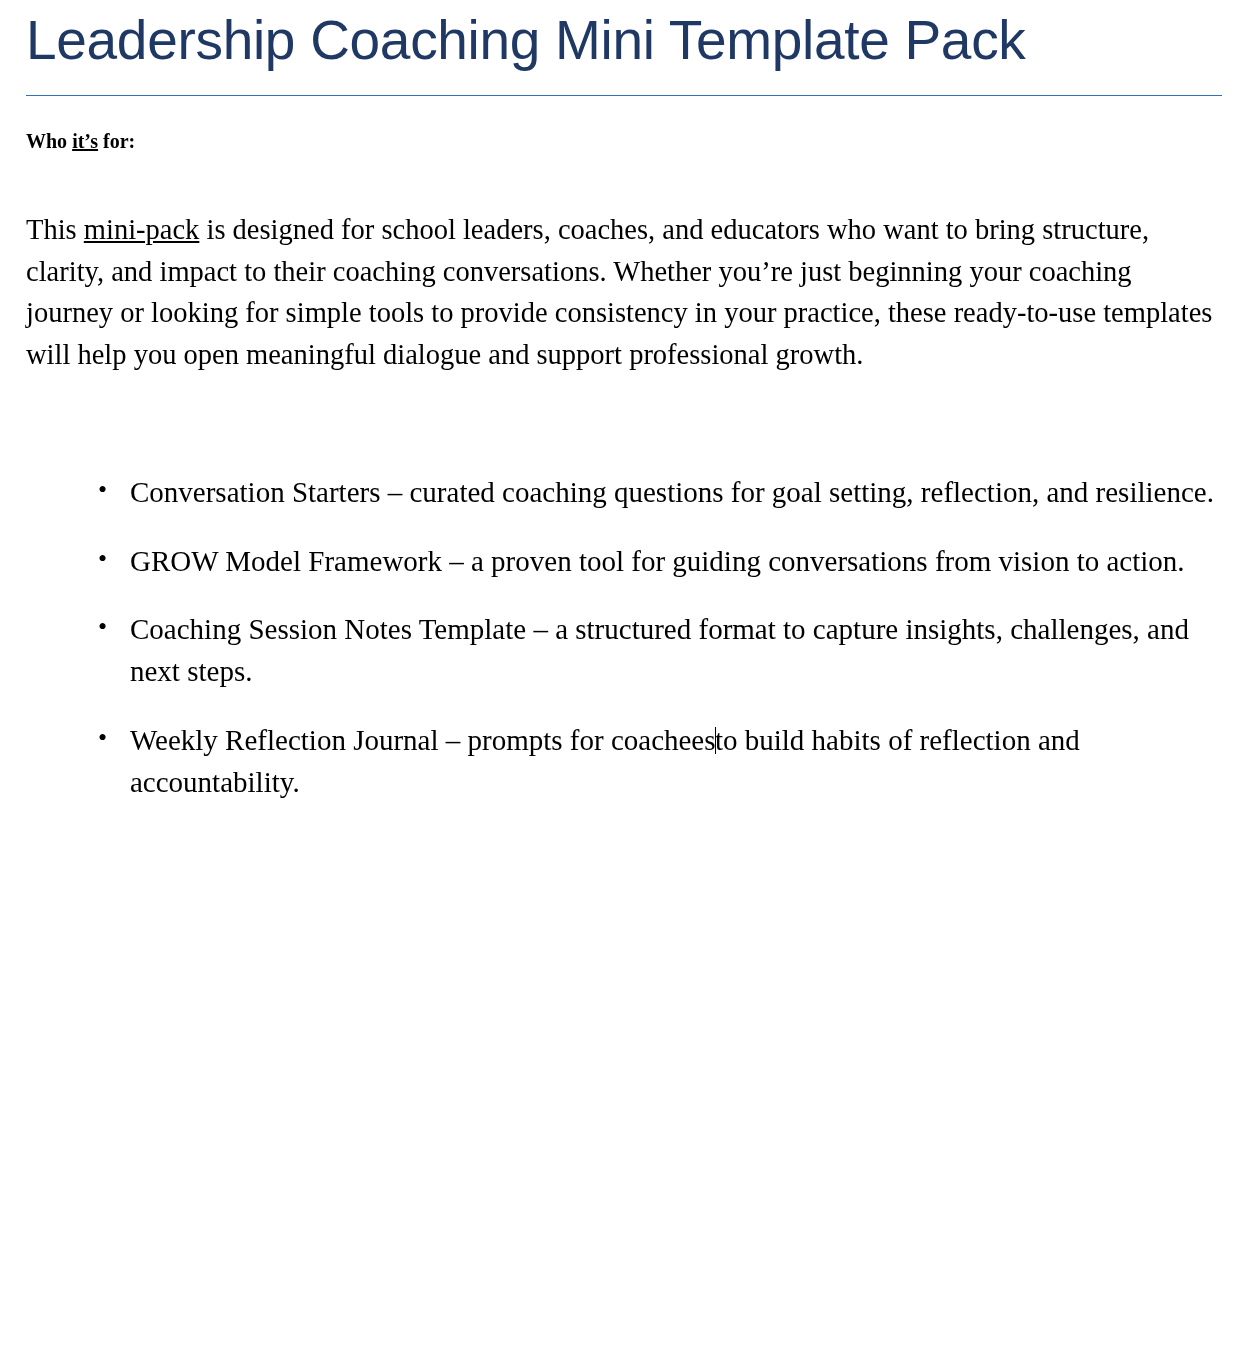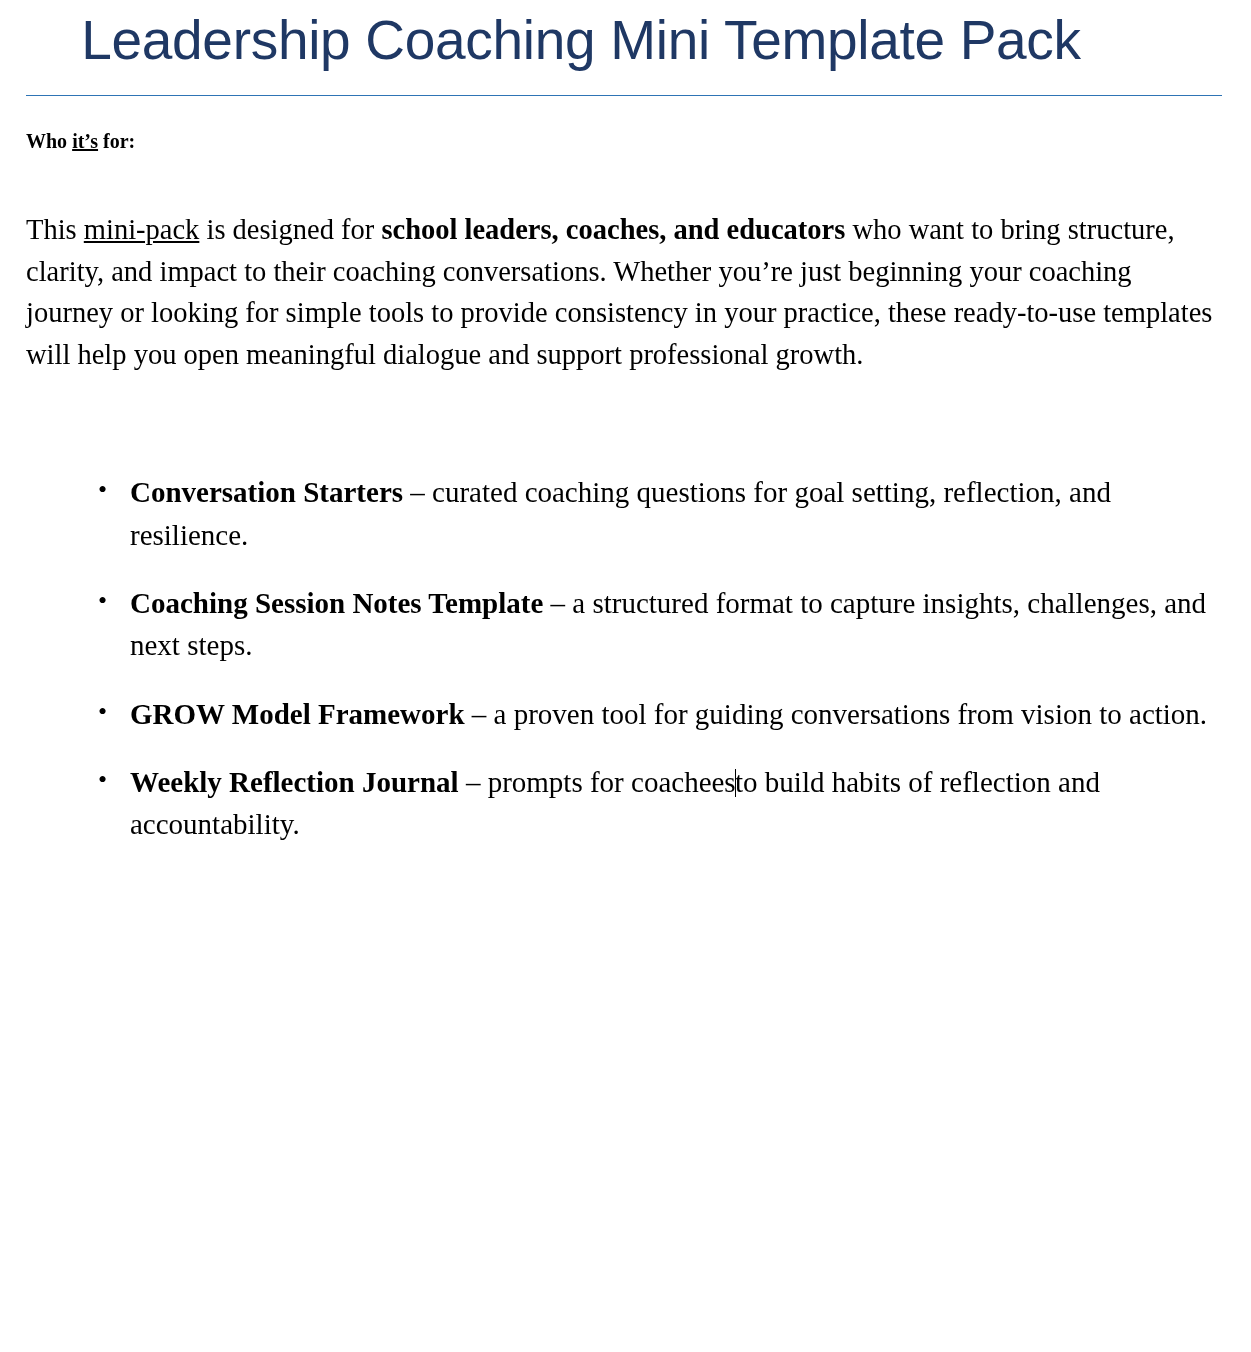--- a/index.html
+++ b/index.html
@@ -23,21 +23,20 @@
   .doc-title {
     font-family: "Liberation Sans", sans-serif;
     font-weight: 400;
     color: #1F3864;
     font-size: 55px;
     line-height: 1.18;
     letter-spacing: -0.3px;
     margin: 8px 0 0 0;
     padding: 0;
     max-width: 1110px;
-    text-align: center;
   }
   .title-rule {
     border: none;
     border-top: 1.5px solid #2E74B5;
     margin: 22px 0 0 0;
     width: 1196px;
   }
   .body-text {
     font-size: 28.5px;
     line-height: 1.46;
@@ -45,21 +44,21 @@
   }
   .spacer-sm { height: 34px; }
   .spacer-md { height: 56px; }
   .spacer-lg { height: 72px; }
   .heading {
     font-size: 20px;
     font-weight: bold;
     margin: 0;
   }
   .ul-word { text-decoration: underline; }
-  strong { font-weight: bold; text-align: center; }
+  strong { font-weight: normal; text-align: center; }
   ul.contains {
     margin: 24px 0 0 0;
     padding-left: 104px;
     list-style: none;
   }
   ul.contains li {
     position: relative;
     font-size: 29px;
     line-height: 1.46;
     margin-bottom: 26px;
@@ -99,21 +98,21 @@
 
   <div class="spacer-md"></div>
 
   <p class="body-text para-block"><span>This </span><span class="ul-word">mini-pack</span><span> is designed for </span><strong>school leaders, coaches, and educators</strong><span> who want to bring structure, clarity, and impact to their coaching conversations. Whether you’re just beginning your coaching journey or looking for simple tools to provide consistency in your practice, these ready-to-use templates will help you open meaningful dialogue and support professional growth.</span></p>
 
   <div class="spacer-lg"></div>
 
 
   <ul class="contains">
     <li><strong>Conversation Starters</strong><span> – curated coaching questions for goal setting, reflection, and resilience.</span></li>
+    <li><strong>GROW Model Framework</strong><span> – a proven tool for guiding conversations from vision to action.</span></li>
     <li><strong>Coaching Session Notes Template</strong><span> – a structured format to capture insights, challenges, and next steps.</span></li>
-    <li><strong>GROW Model Framework</strong><span> – a proven tool for guiding conversations from vision to action.</span></li>
     <li><strong>Weekly Reflection Journal</strong><span> – prompts for coachees</span><span class="caret"></span><span>to build habits of reflection and accountability.</span></li>
   </ul>
 
   <div class="spacer-lg"></div>
 
 
 </div>
 
 </body></html>

